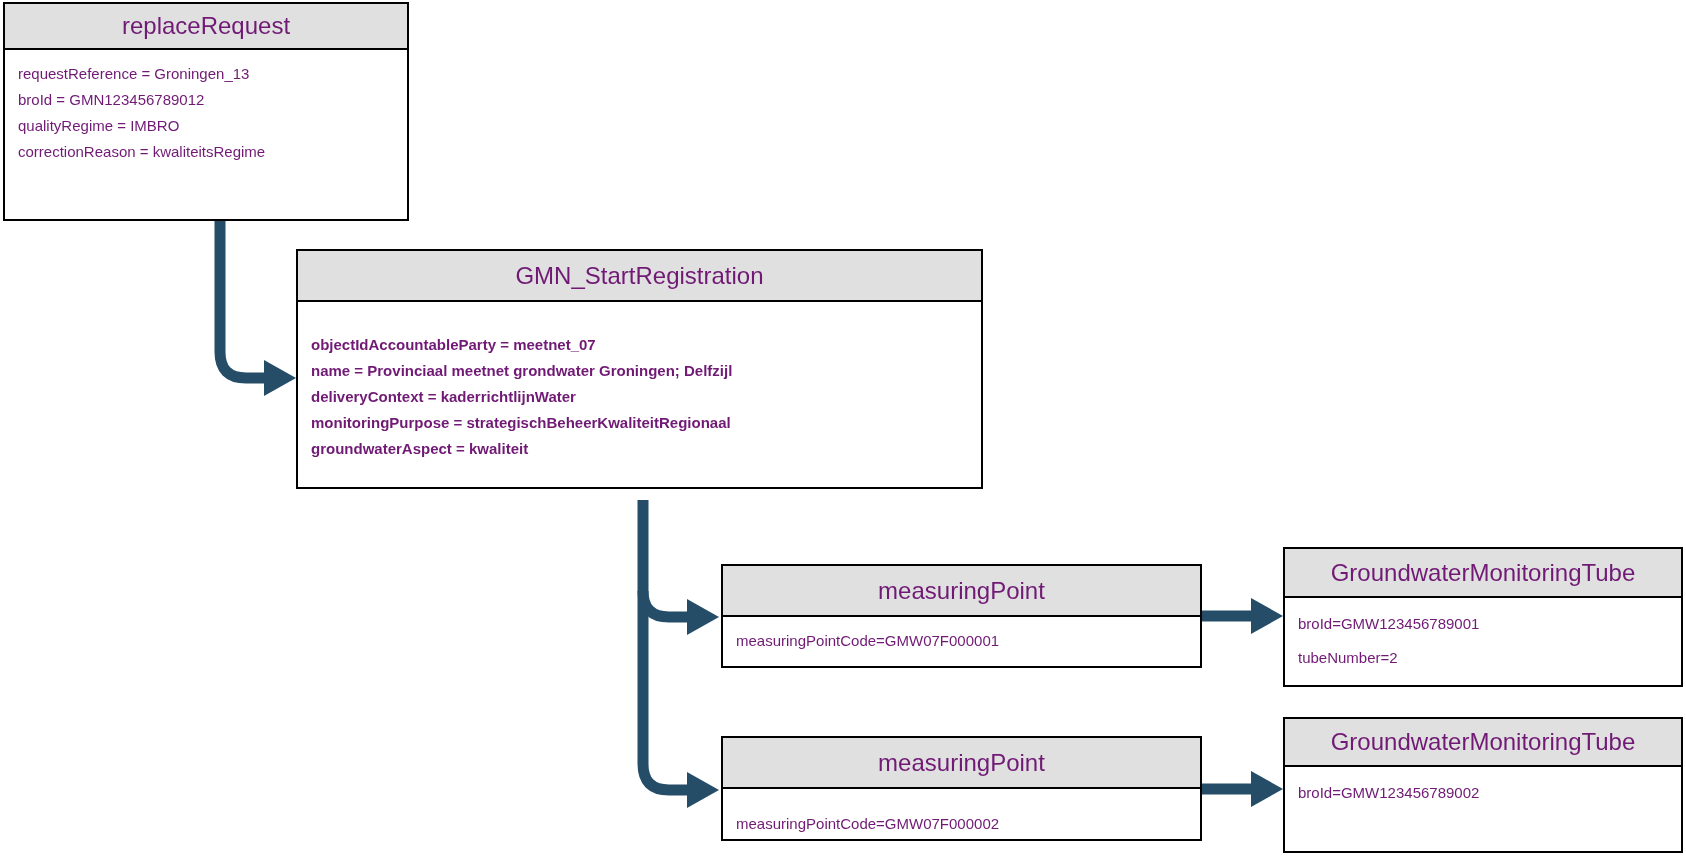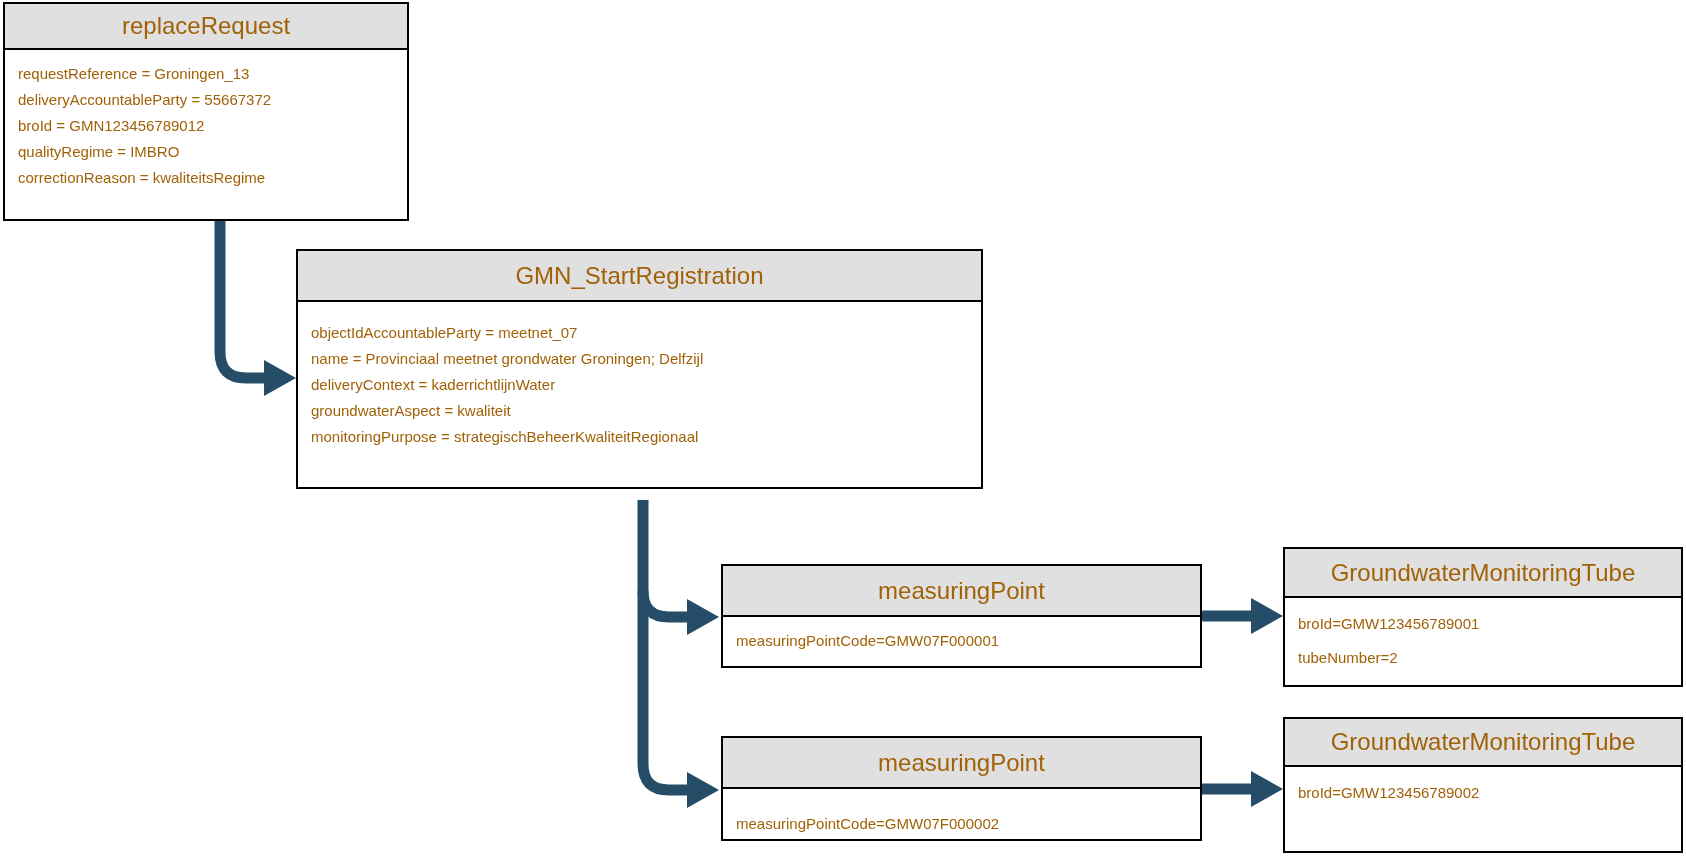--- a/index.html
+++ b/index.html
@@ -2,21 +2,21 @@
 <html><head>
 <meta charset="utf-8">
 <style>
   html, body { margin: 0; padding: 0; background: #ffffff; }
   #canvas {
     position: relative;
     width: 1686px;
     height: 864px;
     background: #ffffff;
     font-family: "Liberation Sans", sans-serif;
-    color: #a16207;
+    color: #701a75;
     overflow: hidden;
   }
   #edge-layer {
     position: absolute;
     left: 0; top: 0;
     pointer-events: none;
   }
   .node {
     position: absolute;
     background: #ffffff;
@@ -69,35 +69,34 @@
       <polygon points="719,790 687,772 687,808"></polygon>
       <polygon points="1283,616 1251,598 1251,634"></polygon>
       <polygon points="1283,789 1251,771 1251,807"></polygon>
     </g>
   </svg>
 
   <div class="node" style="left:3px; top:2px; width:406px; height:219px;">
     <div class="node-header" style="height:44px;">replaceRequest</div>
     <div class="node-body">
       <div>requestReference = Groningen_13</div>
-      <div>deliveryAccountableParty = 55667372</div>
       <div>broId = GMN123456789012</div>
       <div>qualityRegime = IMBRO</div>
       <div>correctionReason = kwaliteitsRegime</div>
     </div>
   </div>
 
   <div class="node" style="left:296px; top:249px; width:687px; height:240px;">
     <div class="node-header" style="height:49px;">GMN_StartRegistration</div>
-    <div class="node-body" style="padding-top:18px;">
+    <div class="node-body" style="padding-top:30px;font-weight:bold;">
       <div>objectIdAccountableParty = meetnet_07</div>
       <div>name = Provinciaal meetnet grondwater Groningen; Delfzijl</div>
       <div>deliveryContext = kaderrichtlijnWater</div>
+      <div>monitoringPurpose = strategischBeheerKwaliteitRegionaal</div>
       <div>groundwaterAspect = kwaliteit</div>
-      <div>monitoringPurpose = strategischBeheerKwaliteitRegionaal</div>
     </div>
   </div>
 
   <div class="node" style="left:721px; top:564px; width:481px; height:104px;">
     <div class="node-header" style="height:49px;">measuringPoint</div>
     <div class="node-body single" style="height:47px;align-items:center;">
       <div>measuringPointCode=GMW07F000001</div>
     </div>
   </div>
 

